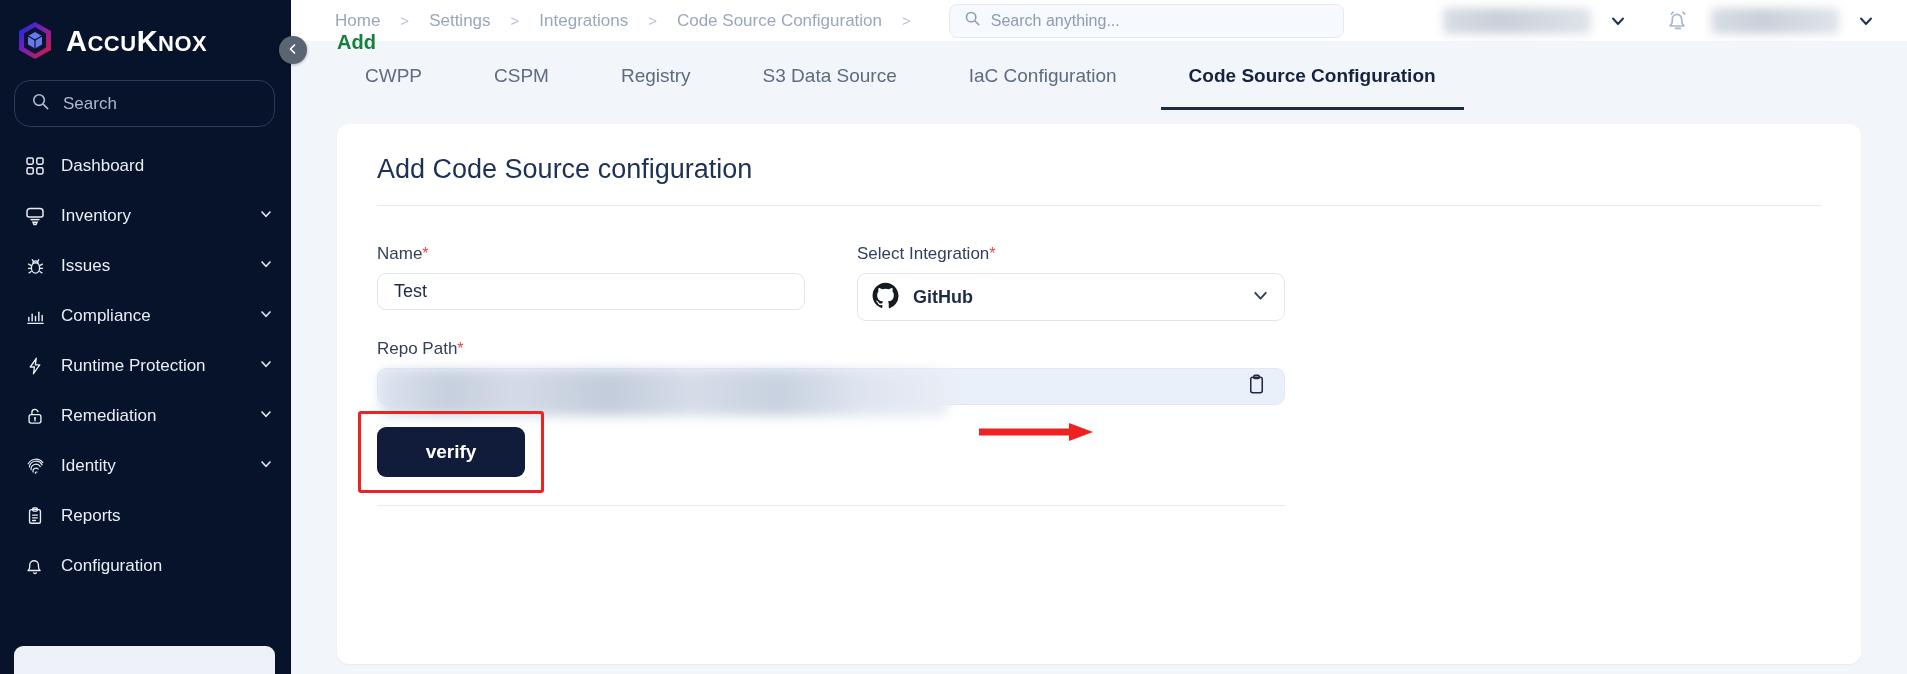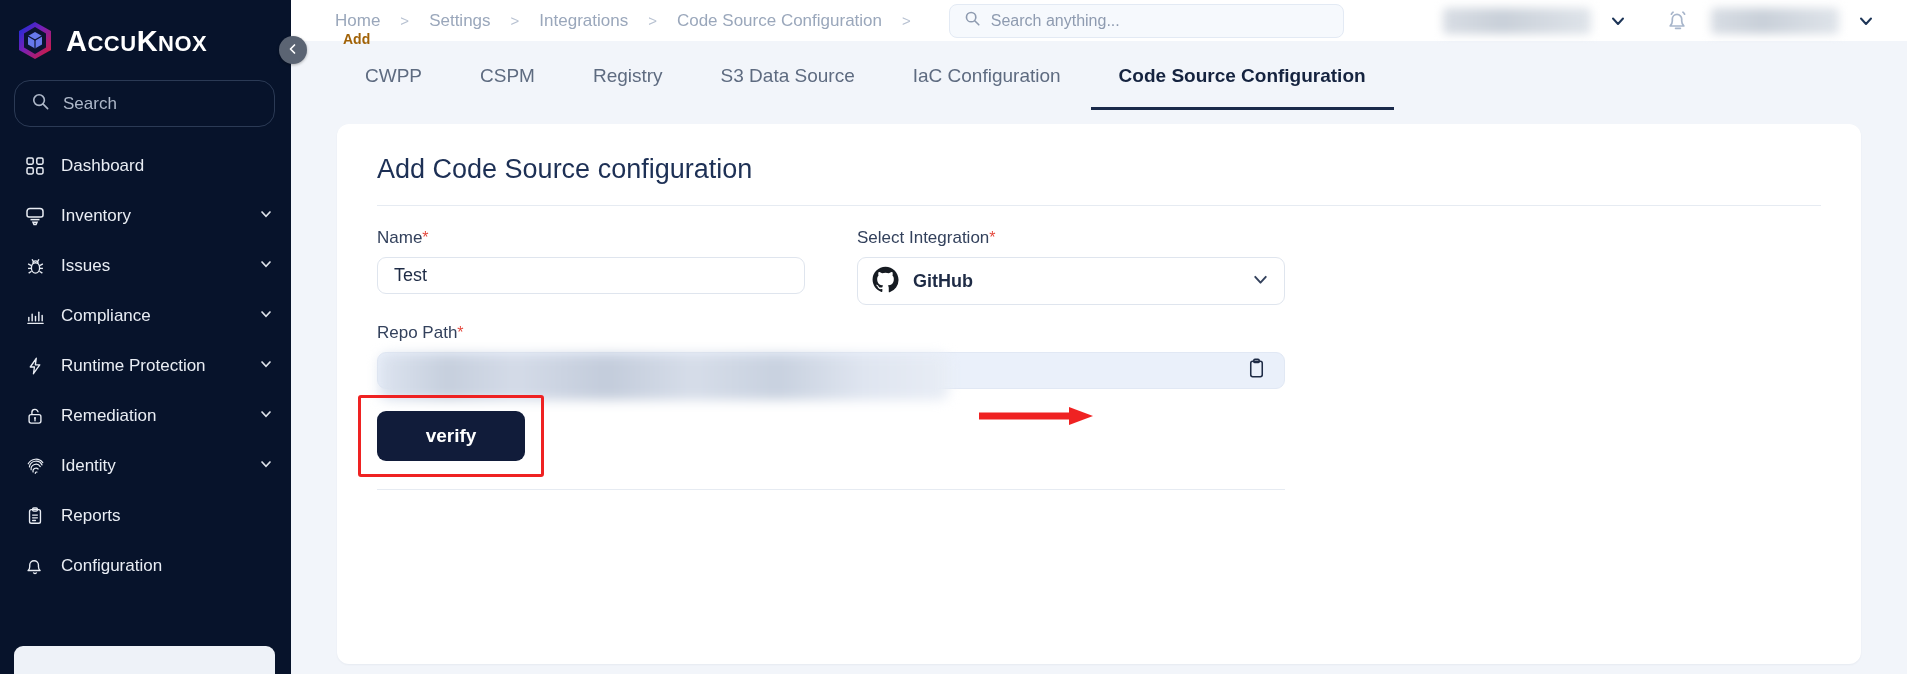--- a/index.html
+++ b/index.html
@@ -74,22 +74,22 @@
   .topbar {
     height: 41px; background: #ffffff;
     display: flex; align-items: center;
     padding: 0 14px 0 44px;
     position: relative;
   }
   .crumbs { display: flex; align-items: baseline; gap: 20px; position: relative; }
   .crumb { color: #9aa7bb; font-size: 17px; white-space: nowrap; cursor: pointer; }
   .crumb-sep { color: #b7c1d1; font-size: 15px; }
   .crumb-current {
-    position: absolute; left: 8px; top: 20px;
-    color: #a16207; font-size: 14px; font-weight: 700;
+    position: absolute; left: 2px; top: 20px;
+    color: #15803d; font-size: 20px; font-weight: 700;
   }
   .top-search {
     width: 395px; height: 34px; margin-left: 38px;
     background: #f6f9fd; border: 1px solid #e3eaf4; border-radius: 8px;
     display: flex; align-items: center; gap: 10px; padding: 0 14px;
   }
   .top-search .ph { color: #8e9bb0; font-size: 16px; }
   .top-right { margin-left: auto; display: flex; align-items: center; gap: 0; }
   .blur-pill {
     height: 26px; border-radius: 4px;
@@ -103,21 +103,21 @@
     cursor: pointer;
   }
   .bell-btn {
     width: 66px; display: flex; align-items: center; justify-content: center;
     cursor: pointer;
   }
 
   
   .tabs {
     height: 69px; display: flex; align-items: center;
-    padding-left: 46px; gap: 2px;
+    padding-left: 46px; gap: 16px;
     border-bottom: 0; background: #f2f5fa;
   }
   .tab {
     font-size: 19px; color: #5e6b80; padding: 0 28px;
     height: 69px; display: flex; align-items: center;
     cursor: pointer; white-space: nowrap;
   }
   .tab.active {
     color: #15233f; font-weight: 700;
     box-shadow: inset 0 -3px 0 0 #1b2a4a;
@@ -129,21 +129,21 @@
     background: #ffffff;
     border-radius: 12px;
     padding: 26px 40px 0 40px;
     min-height: 540px;
     box-shadow: 0 1px 2px rgba(20,36,70,.05);
   }
   .card-title {
     font-size: 27px; color: #1d3055; font-weight: 400;
     padding: 4px 0 20px 0;
     border-bottom: 1px solid #e6ebf2;
-    margin-bottom: 22px;
+    margin-bottom: 38px;
   }
   .form-row { display: flex; gap: 52px; }
   .fg { display: flex; flex-direction: column; }
   .fg-name { width: 428px; }
   .fg-int { width: 428px; }
   .fg-wide { width: 908px; }
   .flabel {
     font-size: 17px; color: #33415c; margin-bottom: 9px;
   }
   .req { color: #e4493e; font-size: 16px; }

